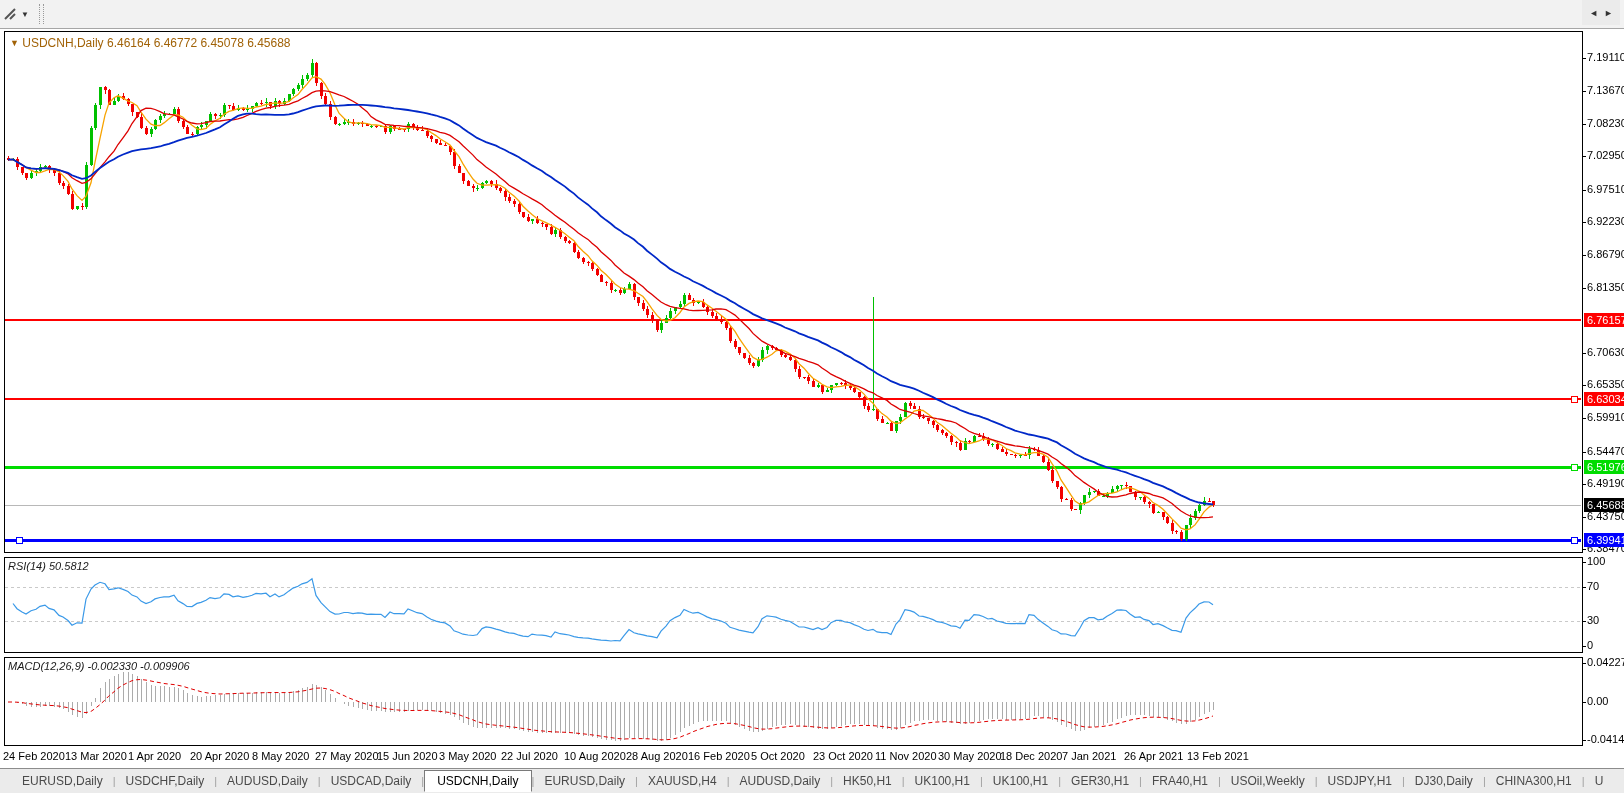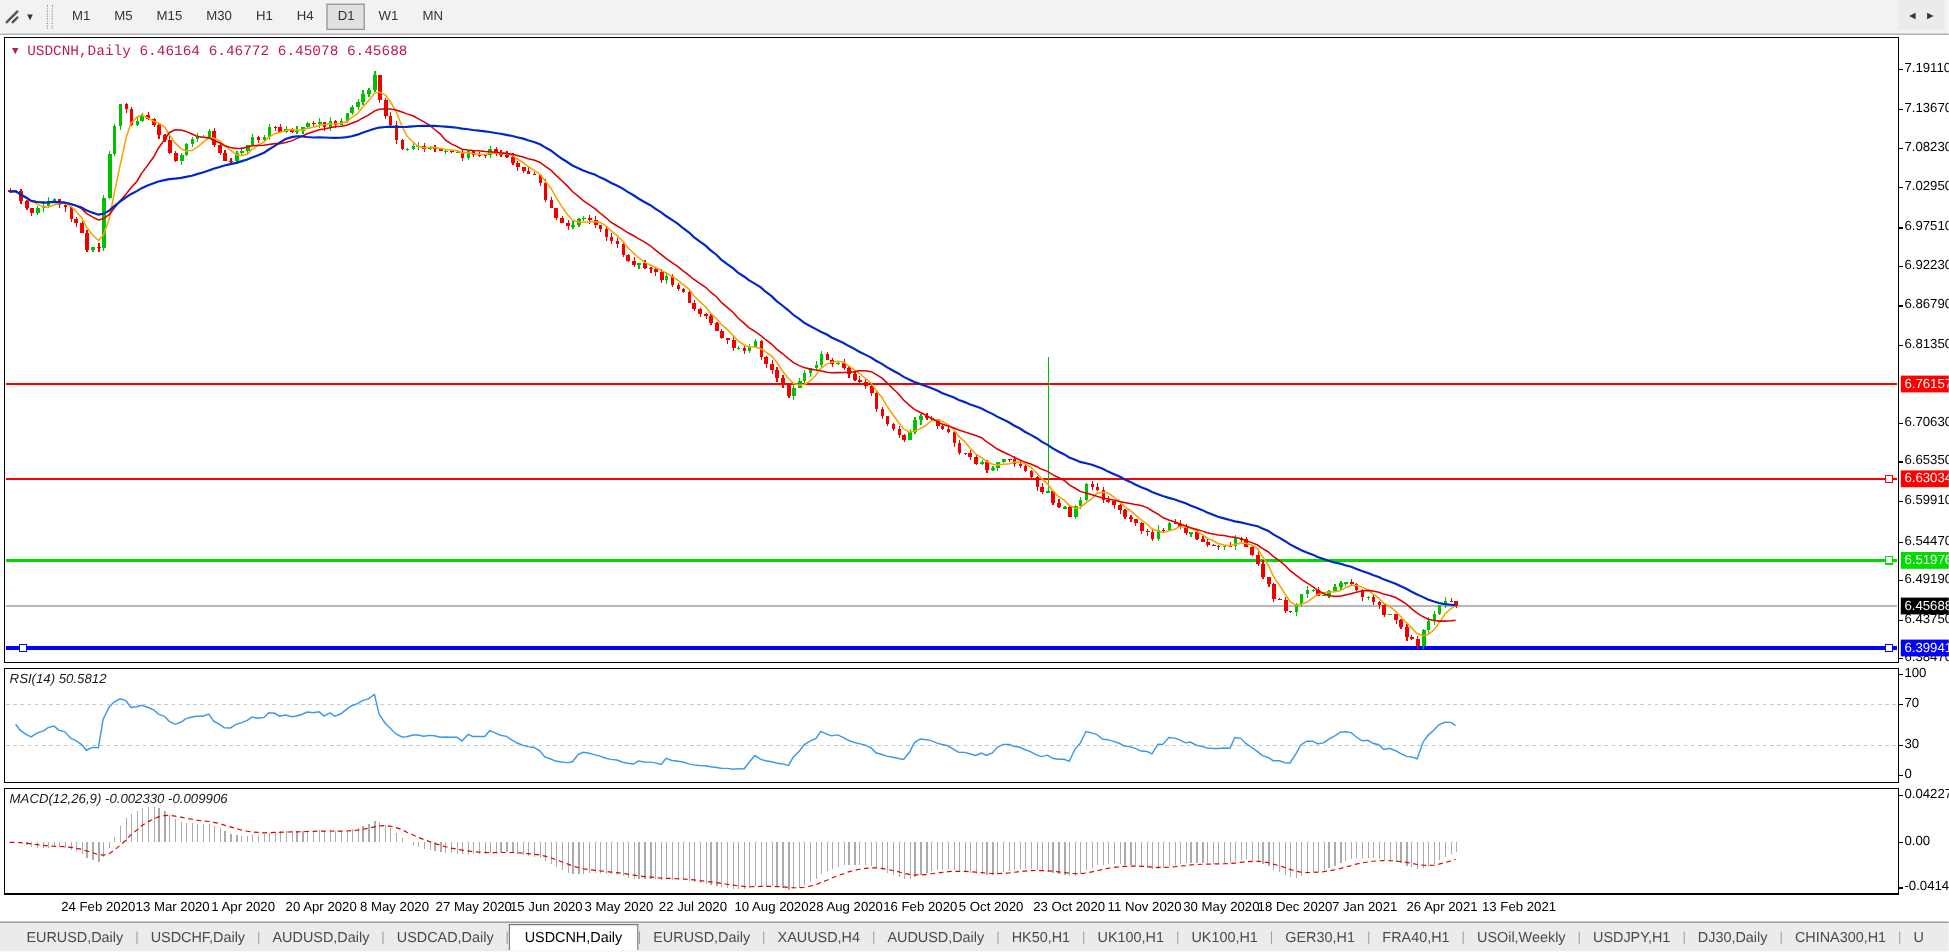--- a/index.html
+++ b/index.html
@@ -7,26 +7,26 @@
   #app{position:relative;width:1624px;height:793px;}
   
   .toolbar{position:absolute;left:0;top:0;width:1624px;height:28px;background:#f2f2f2;
     border-bottom:1px solid #a6a6a6;display:flex;align-items:center;z-index:5;}
   .tool-icon-group{display:flex;align-items:center;padding:0 4px 0 2px;}
   .caret{font-size:8px;color:#333;margin-left:3px;}
   .grip{width:3px;height:20px;margin:0 6px;border-left:1px dotted #9a9a9a;border-right:1px dotted #9a9a9a;}
   .tfbtn{font-size:11px;color:#333;padding:4px 8px;margin:0 1px;border:1px solid transparent;cursor:default;}
   .tfbtn.active{background:#e0e0e0;border:1px solid #8f8f8f;}
   
-  .legend{position:absolute;font-size:12px;color:#be185d;z-index:4;white-space:nowrap;font-family:Liberation Mono, monospace;}
+  .legend{position:absolute;font-size:12px;color:#a16207;z-index:4;white-space:nowrap;}
   .legend small{font-size:9px;vertical-align:1px;}
   .ind-label{position:absolute;font-size:11px;color:#1a1a1a;z-index:4;white-space:nowrap;font-style:italic;}
   .tick-label{position:absolute;left:1587px;font-size:11px;color:#000;z-index:4;white-space:nowrap;}
   .price-badge{position:absolute;left:1584px;font-size:11px;color:#fff;padding:0 3px;line-height:14px;z-index:5;white-space:nowrap;}
-  .date-label{position:absolute;top:750px;font-size:11px;color:#000;z-index:4;white-space:nowrap;margin-left:48px;}
+  .date-label{position:absolute;top:750px;font-size:11px;color:#000;z-index:4;white-space:nowrap;}
   
   .plot-hotspot{position:absolute;left:5px;z-index:3;}
   
   .tabbar{position:absolute;left:0;top:768px;width:1624px;height:25px;background:#ebebeb;
     border-top:1px solid #8c8c8c;display:flex;align-items:center;white-space:nowrap;
     overflow:hidden;padding-left:12px;box-sizing:border-box;z-index:6;}
   .tab{font-size:12px;color:#4a4a4a;padding:3px 10px;cursor:default;}
   .tab.active{background:#fff;color:#000;border:1px solid #7a7a7a;border-bottom:1px solid #fff;padding:3px 12px;}
   .tabsep{color:#a0a0a0;font-size:11px;}
   .tab-scrollers{position:absolute;right:4px;top:0;height:25px;display:flex;align-items:center;
@@ -39,31 +39,20 @@
 <div id="app">
 
   <div class="toolbar">
     <div class="tool-icon-group">
       <svg width="16" height="16" style="position:static">
         <path d="M3 13 L13 3 M8 13 L13 8" stroke="#555" stroke-width="2" fill="none"></path>
       </svg>
       <span class="caret">▼</span>
     </div>
     <div class="grip"></div>
-    <div id="tf-buttons" style="display:flex;align-items:center;">
-        <div class="tfbtn">M1</div>
-        <div class="tfbtn">M5</div>
-        <div class="tfbtn">M15</div>
-        <div class="tfbtn">M30</div>
-        <div class="tfbtn">H1</div>
-        <div class="tfbtn">H4</div>
-        <div class="tfbtn active">D1</div>
-        <div class="tfbtn">W1</div>
-        <div class="tfbtn">MN</div>
-      </div>
   </div>
 
   <svg id="chart-svg" width="1624" height="793">
       <rect x="4" y="31" width="1578" height="521" fill="#fff" stroke="#000" stroke-width="1" shape-rendering="crispEdges"></rect>
       <rect x="4" y="557" width="1578" height="95" fill="#fff" stroke="#000" stroke-width="1" shape-rendering="crispEdges"></rect>
       <rect x="4" y="657" width="1578" height="88" fill="#fff" stroke="#000" stroke-width="1" shape-rendering="crispEdges"></rect>
       <line x1="5" y1="505.06372136512414" x2="1581" y2="505.06372136512414" stroke="#B8B8B8" stroke-width="1" shape-rendering="crispEdges"></line>
       <line x1="5" y1="320" x2="1581" y2="320" stroke="#FF0000" stroke-width="2" shape-rendering="crispEdges"></line>
       <line x1="5" y1="399" x2="1581" y2="399" stroke="#FF0000" stroke-width="2" shape-rendering="crispEdges"></line>
       <rect x="1571" y="396" width="6" height="6" fill="#fff" stroke="#FF0000" stroke-width="1" shape-rendering="crispEdges"></rect>

